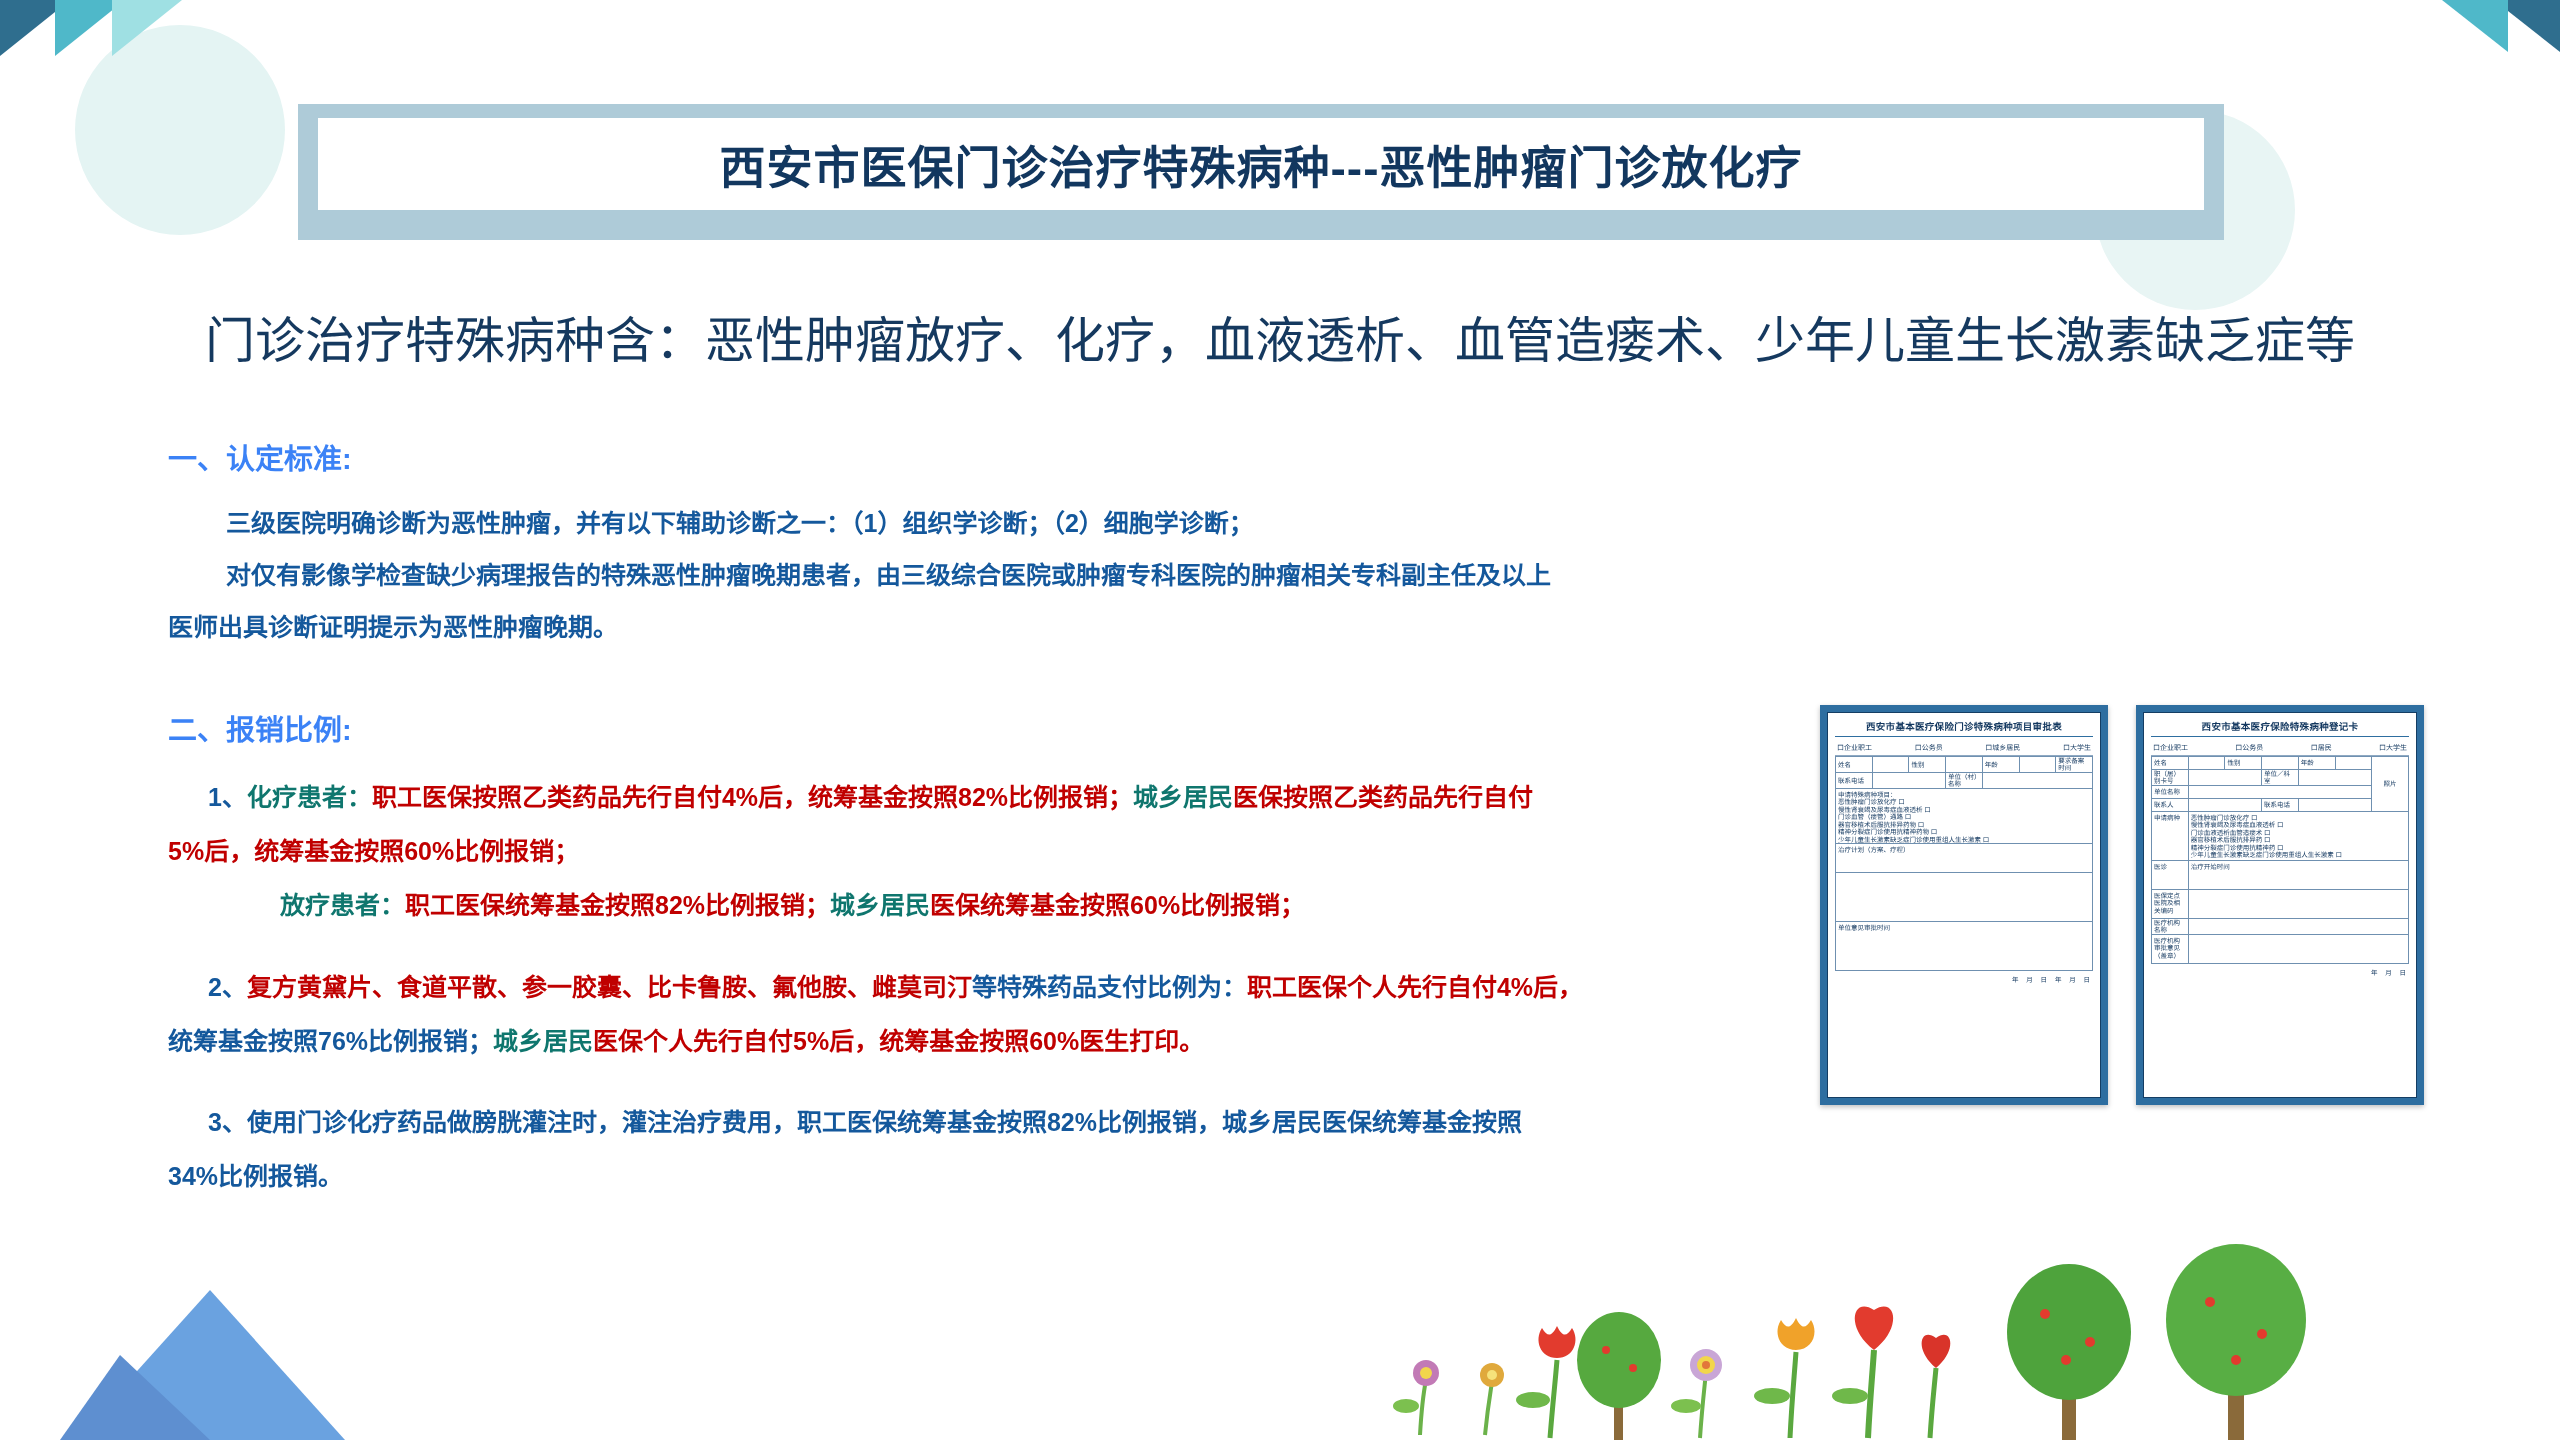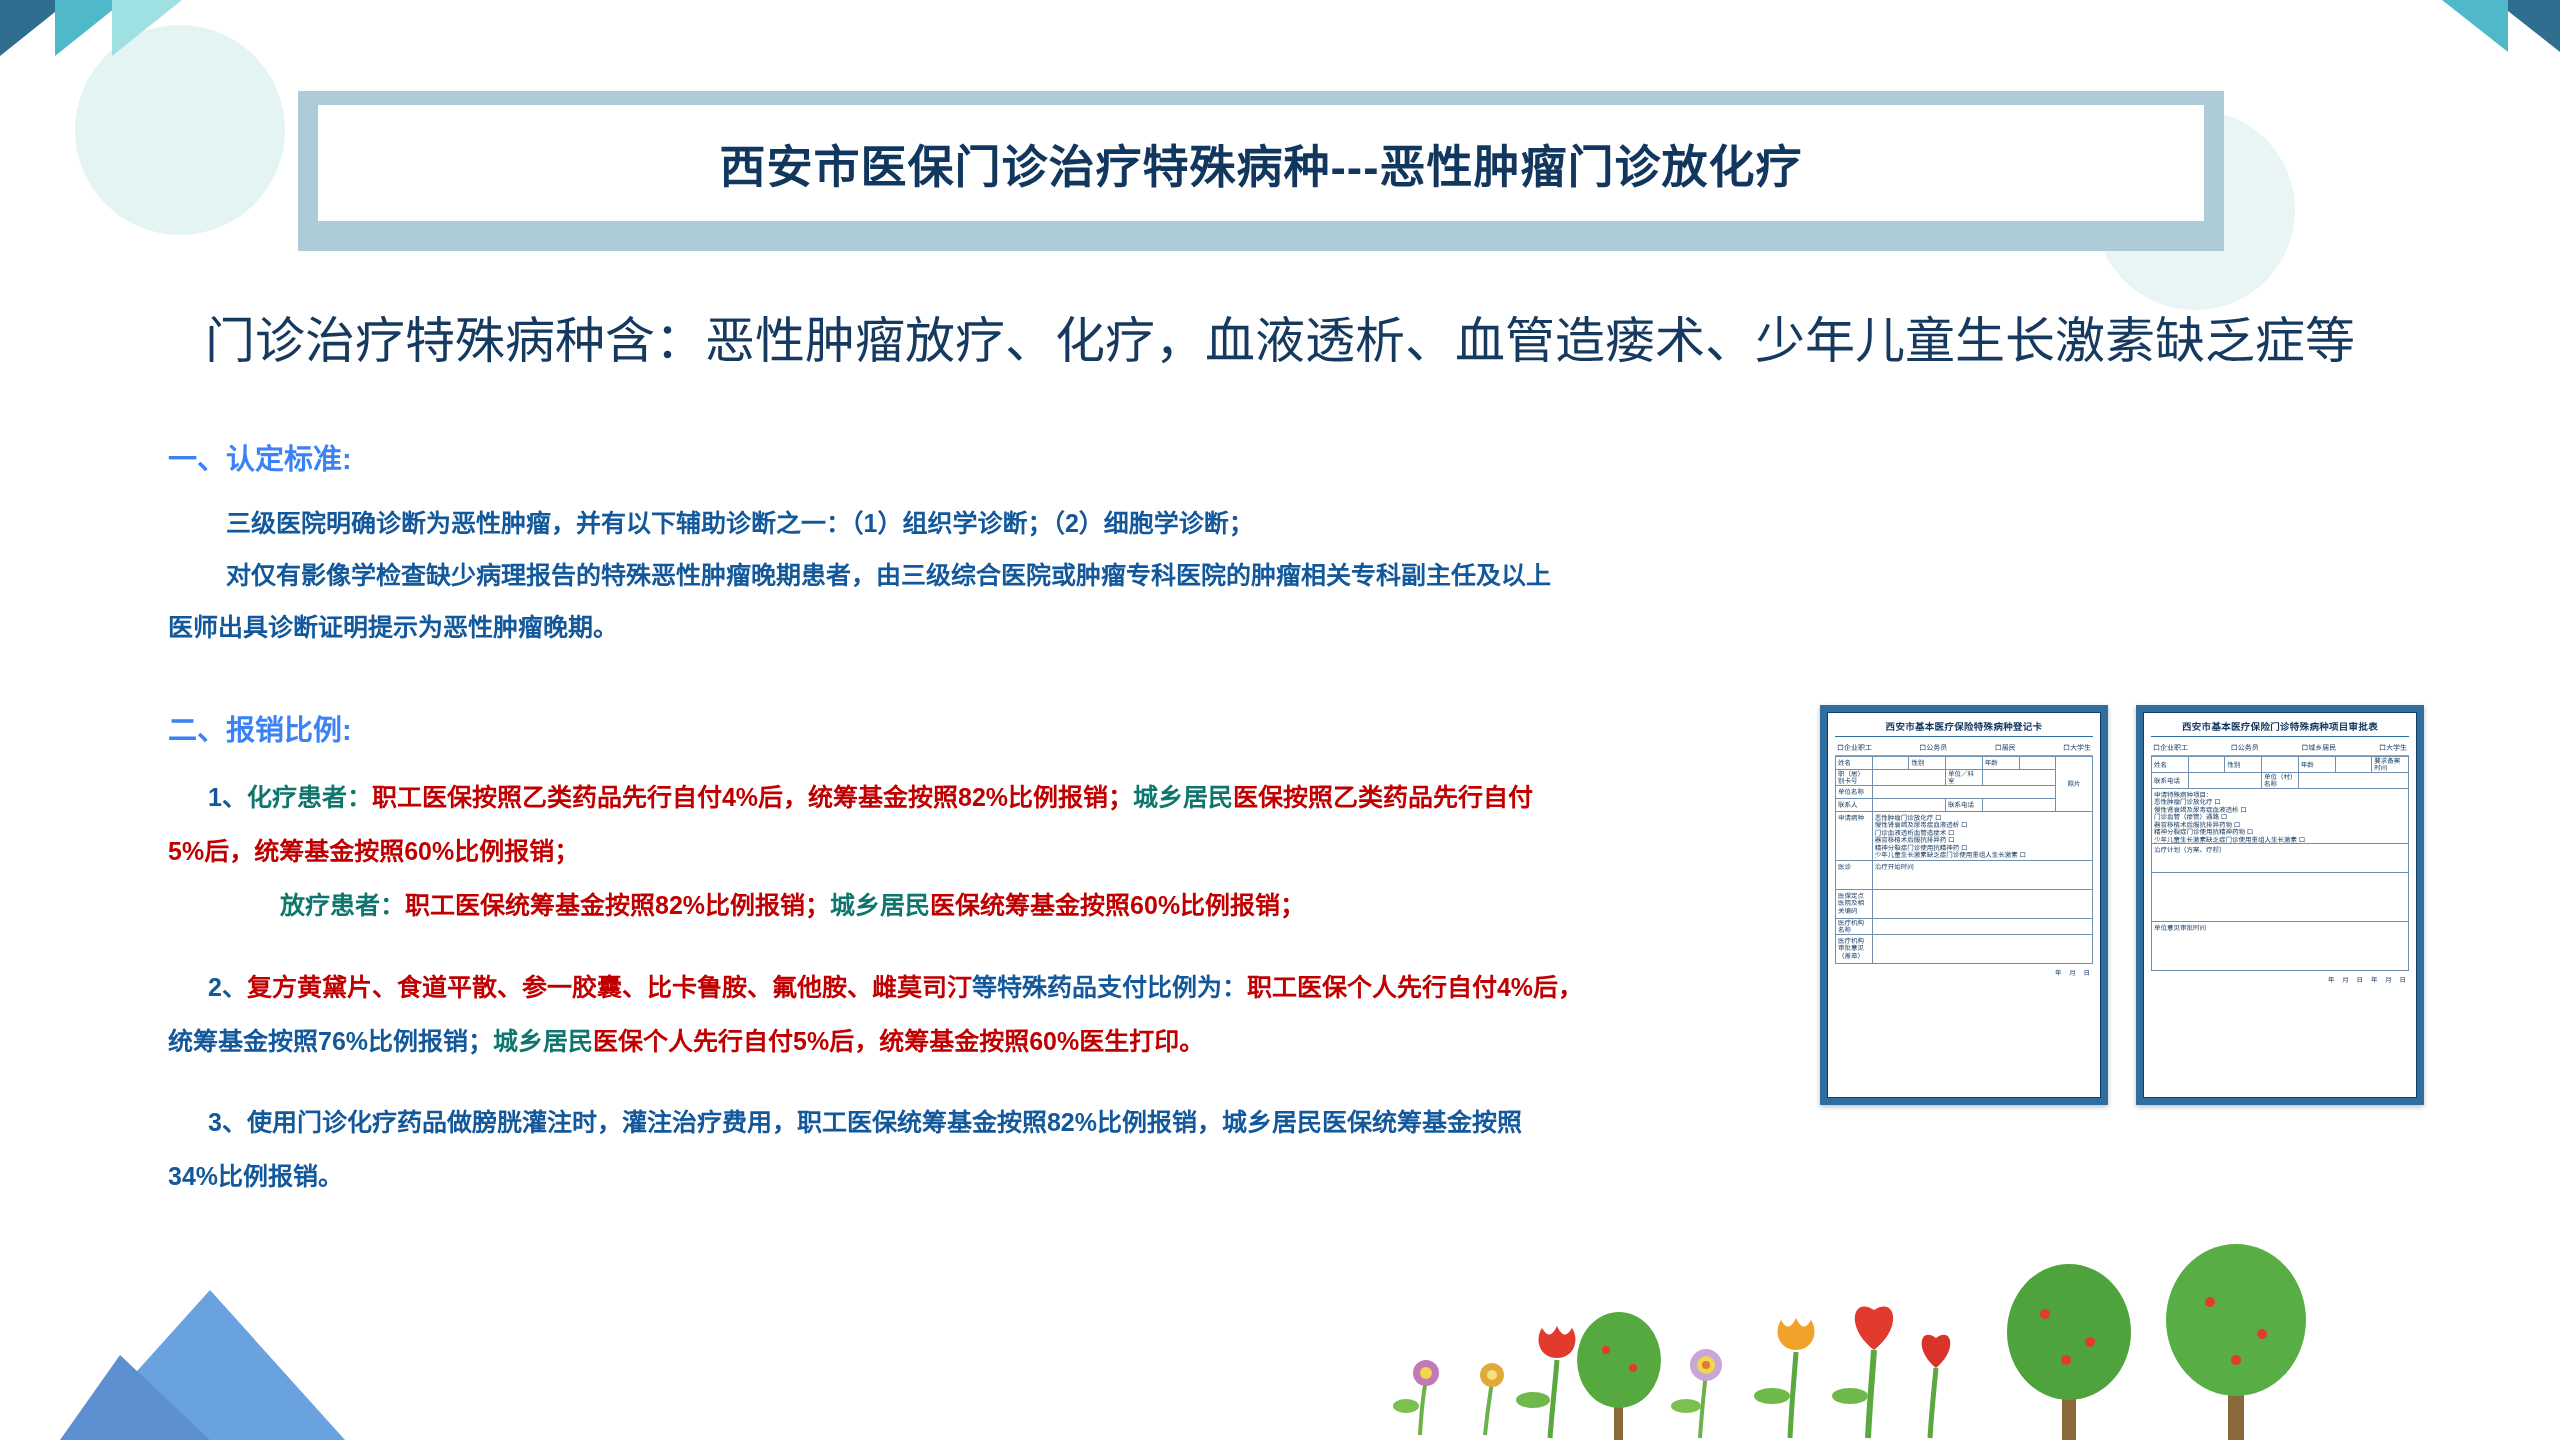--- a/index.html
+++ b/index.html
@@ -68,22 +68,22 @@
     border-radius: 50%;
     background: #e4f4f3;
     z-index: 0;
   }
   .c1 { left: 75px; top: 25px; width: 210px; height: 210px; }
   .c2 { right: 265px; top: 110px; width: 200px; height: 200px; background: #e8f5f4; }
 
   
   .title-band {
     position: absolute;
-    left: 298px; top: 91px;
-    width: 1926px; height: 160px;
+    left: 298px; top: 104px;
+    width: 1926px; height: 136px;
     background: #aecbd8;
     z-index: 2;
   }
   .title-inner {
     position: absolute;
     left: 20px; top: 14px;
     right: 20px; bottom: 30px;
     background: #ffffff;
     display: flex;
     align-items: center;
@@ -299,20 +299,72 @@
     <span class="blue">统筹基金按照76%比例报销；</span><span class="green">城乡居民</span><span class="red">医保个人先行自付5%后，统筹基金按照60%医生打印。</span>
   </div>
 
   <div class="clause cl4">
     <span class="indent1 blue">3、</span><span class="blue">使用门诊化疗药品做膀胱灌注时，灌注治疗费用，职工医保统筹基金按照82%比例报销，城乡居民医保统筹基金按照</span><br>
     <span class="blue">34%比例报销。</span>
   </div>
 
 
   <div class="forms">
+
+    <div class="form-card">
+      <div class="form-inner">
+        <div class="form-title">西安市基本医疗保险门诊特殊病种项目审批表</div>
+        <div class="form-checkrow">
+          <span>口企业职工</span>
+          <span>口公务员</span>
+          <span>口城乡居民</span>
+          <span>口大学生</span>
+        </div>
+        <table class="ftable">
+          <tbody>
+              <tr>
+            <td>姓名</td>
+            <td class="blank"></td>
+            <td>性别</td>
+            <td class="blank"></td>
+            <td>年龄</td>
+            <td class="blank"></td>
+            <td>要求备案时间</td>
+          </tr>
+          <tr>
+            <td>联系电话</td>
+            <td class="blank" colspan="2"></td>
+            <td>单位（村）名称</td>
+            <td class="blank" colspan="3"></td>
+          </tr>
+          <tr>
+            <td class="tall" colspan="7">
+              <div>申请特殊病种项目：</div>
+              <div>恶性肿瘤门诊放化疗 口</div>
+              <div>慢性肾衰竭及尿毒症血液透析 口</div>
+              <div>门诊血管（瘘管）通路 口</div>
+              <div>器官移植术后服抗排异药物 口</div>
+              <div>精神分裂症门诊使用抗精神药物 口</div>
+              <div>少年儿童生长激素缺乏症门诊使用重组人生长激素 口</div>
+            </td>
+          </tr>
+          <tr>
+            <td class="mid" colspan="7">治疗计划（方案、疗程）</td>
+          </tr>
+          <tr>
+            <td class="tall blank" colspan="7"></td>
+          </tr>
+          <tr>
+            <td class="tall" colspan="7">单位意见审批时间</td>
+          </tr>
+        </tbody>
+          </table>
+        <div class="form-foot">年    月    日            年    月    日</div>
+      </div>
+    </div>
 
     <div class="form-card">
       <div class="form-inner">
         <div class="form-title">西安市基本医疗保险特殊病种登记卡</div>
         <div class="form-checkrow">
           <span>口企业职工</span>
           <span>口公务员</span>
           <span>口居民</span>
           <span>口大学生</span>
         </div>
@@ -369,72 +421,20 @@
           <tr>
             <td class="mid">医疗机构审批意见（盖章）</td>
             <td class="mid blank" colspan="6"></td>
           </tr>
         </tbody>
           </table>
         <div class="form-foot">年   月   日</div>
       </div>
     </div>
 
-    <div class="form-card">
-      <div class="form-inner">
-        <div class="form-title">西安市基本医疗保险门诊特殊病种项目审批表</div>
-        <div class="form-checkrow">
-          <span>口企业职工</span>
-          <span>口公务员</span>
-          <span>口城乡居民</span>
-          <span>口大学生</span>
-        </div>
-        <table class="ftable">
-          <tbody>
-              <tr>
-            <td>姓名</td>
-            <td class="blank"></td>
-            <td>性别</td>
-            <td class="blank"></td>
-            <td>年龄</td>
-            <td class="blank"></td>
-            <td>要求备案时间</td>
-          </tr>
-          <tr>
-            <td>联系电话</td>
-            <td class="blank" colspan="2"></td>
-            <td>单位（村）名称</td>
-            <td class="blank" colspan="3"></td>
-          </tr>
-          <tr>
-            <td class="tall" colspan="7">
-              <div>申请特殊病种项目：</div>
-              <div>恶性肿瘤门诊放化疗 口</div>
-              <div>慢性肾衰竭及尿毒症血液透析 口</div>
-              <div>门诊血管（瘘管）通路 口</div>
-              <div>器官移植术后服抗排异药物 口</div>
-              <div>精神分裂症门诊使用抗精神药物 口</div>
-              <div>少年儿童生长激素缺乏症门诊使用重组人生长激素 口</div>
-            </td>
-          </tr>
-          <tr>
-            <td class="mid" colspan="7">治疗计划（方案、疗程）</td>
-          </tr>
-          <tr>
-            <td class="tall blank" colspan="7"></td>
-          </tr>
-          <tr>
-            <td class="tall" colspan="7">单位意见审批时间</td>
-          </tr>
-        </tbody>
-          </table>
-        <div class="form-foot">年    月    日            年    月    日</div>
-      </div>
-    </div>
-
   </div>
 
   <svg class="mountain" viewBox="0 0 300 160">
     <polygon points="150,10 285,160 15,160" fill="#6aa2e0"></polygon>
     <polygon points="60,75 150,160 0,160" fill="#5e8fd0"></polygon>
   </svg>
 
   <svg class="garden" viewBox="0 0 1170 230">
 
     <g>

